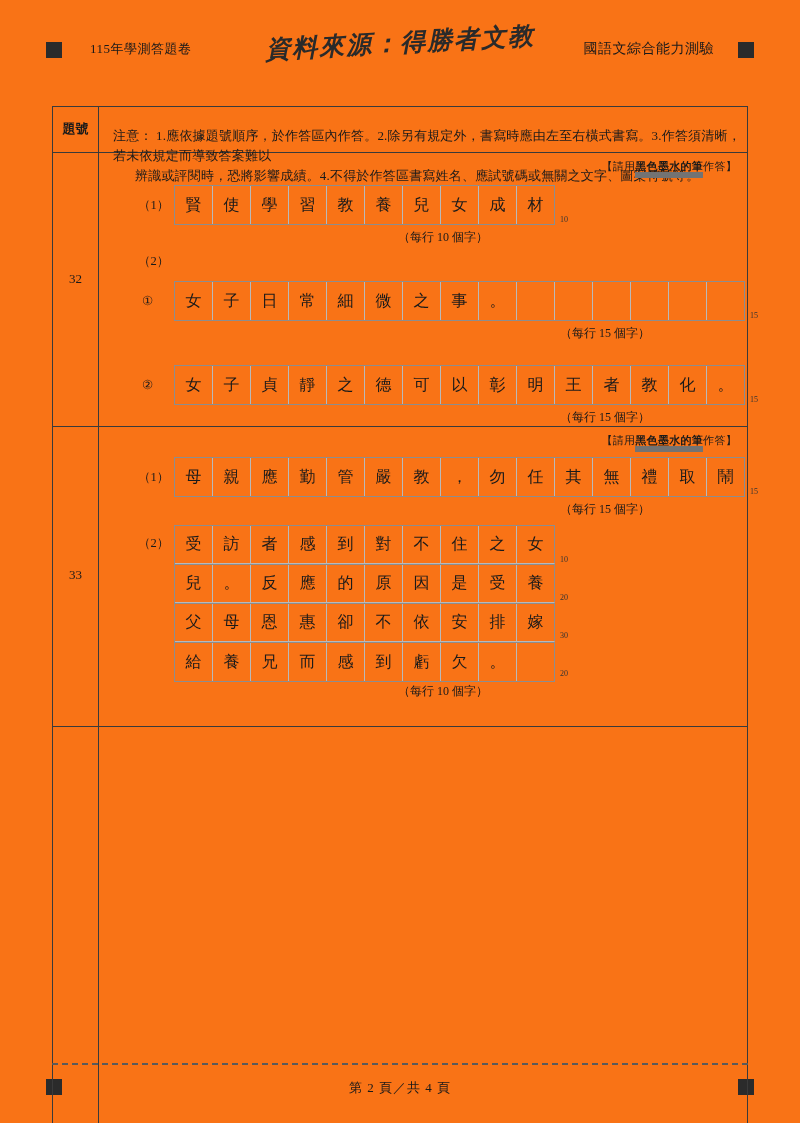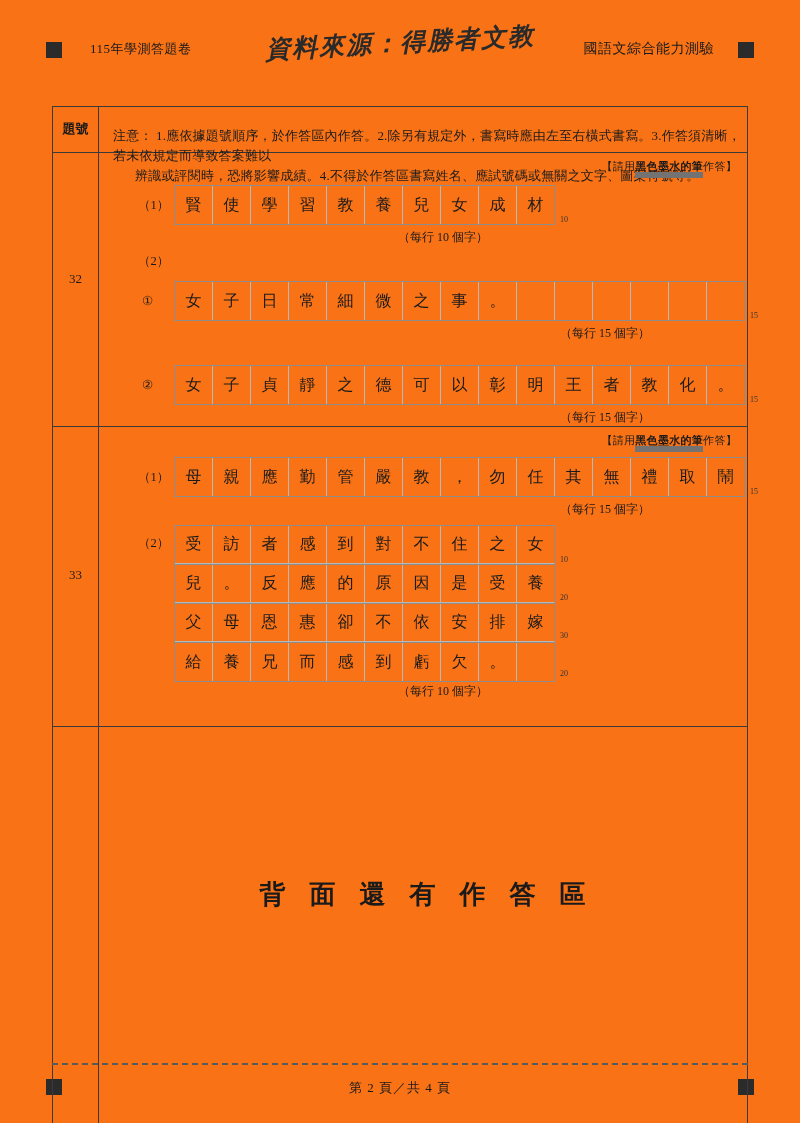--- a/index.html
+++ b/index.html
@@ -613,24 +613,19 @@
         </div>
         <div class="cnt" style="left:462px; top:128px;">10</div>
         <div class="cnt" style="left:462px; top:166px;">20</div>
         <div class="cnt" style="left:462px; top:204px;">30</div>
         <div class="cnt" style="left:462px; top:242px;">20</div>
         <div class="percap" style="left:300px; top:256px;">（每行 10 個字）</div>
 
       </div>
     </div>
 
-    <div class="qblock" id="qend">
-      <div class="body">
-        <div class="backnote">背面還有作答區</div>
-      </div>
-    </div>
 
   </div>
 
   <div class="dashline"></div>
   <div class="footer">第 2 頁／共 4 頁</div>
 
 </div>
 
 </body></html>

